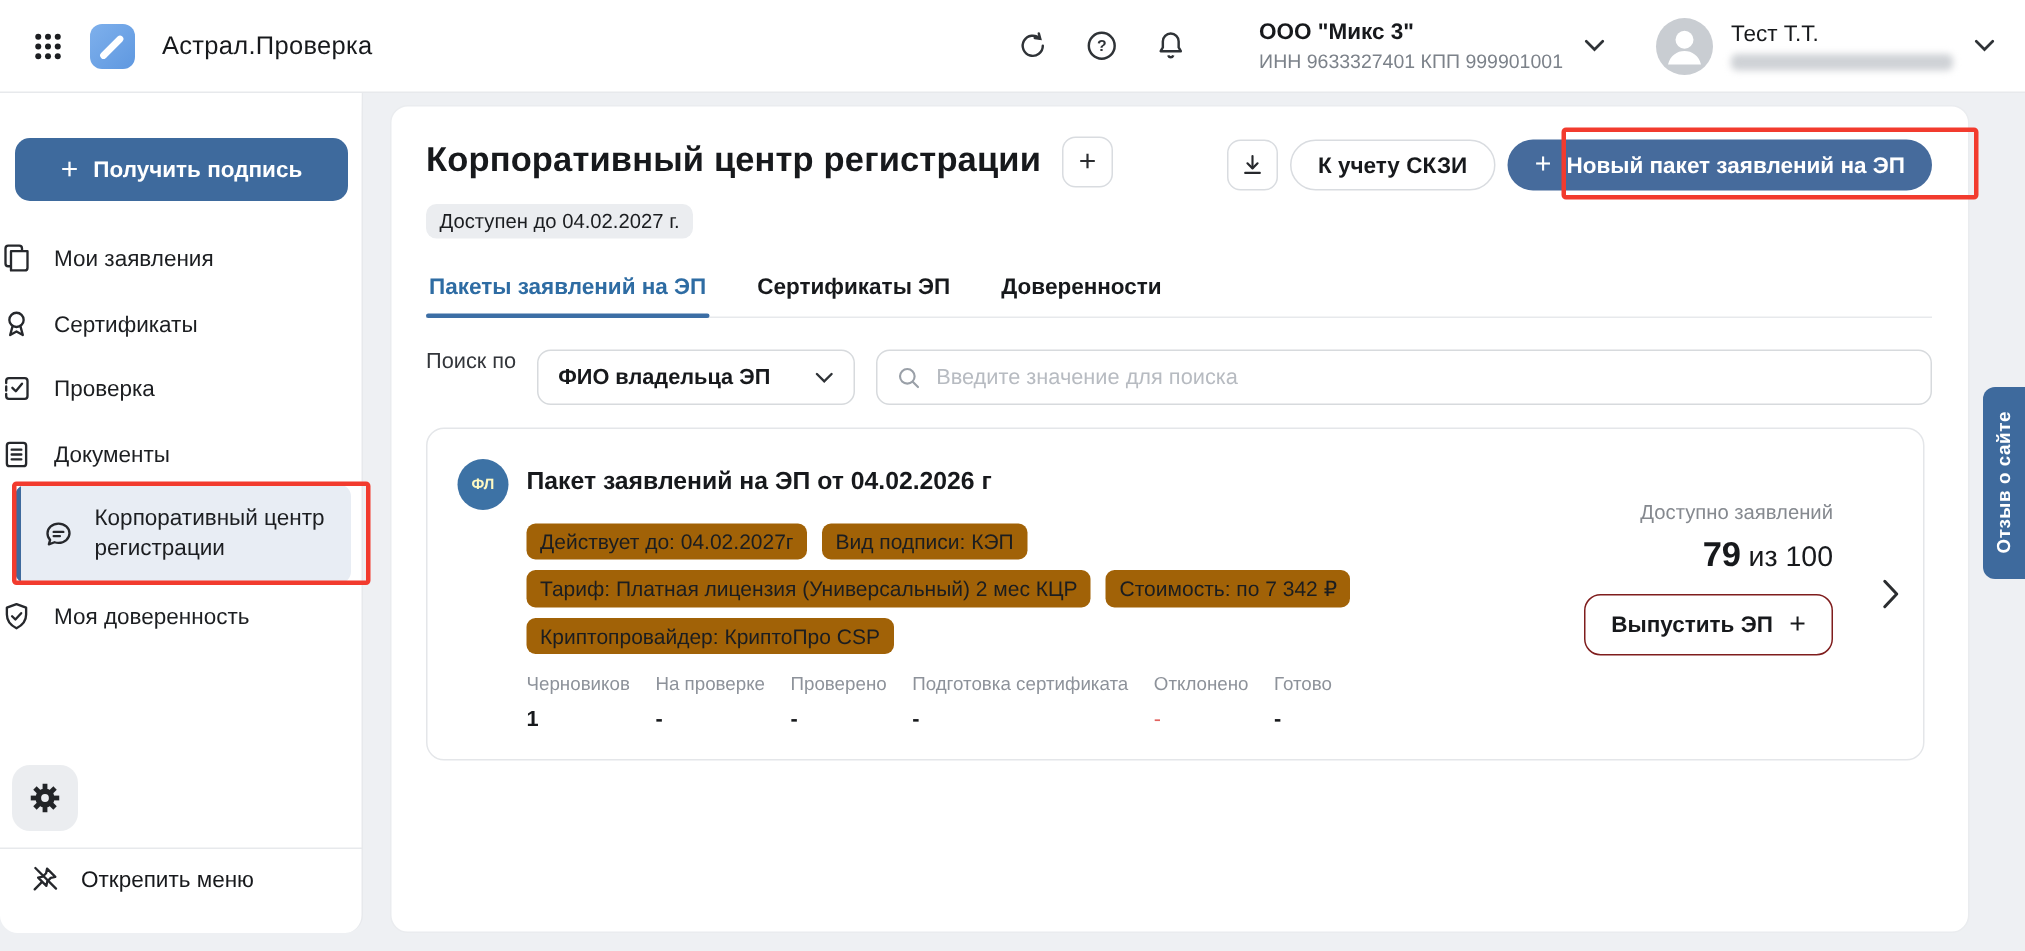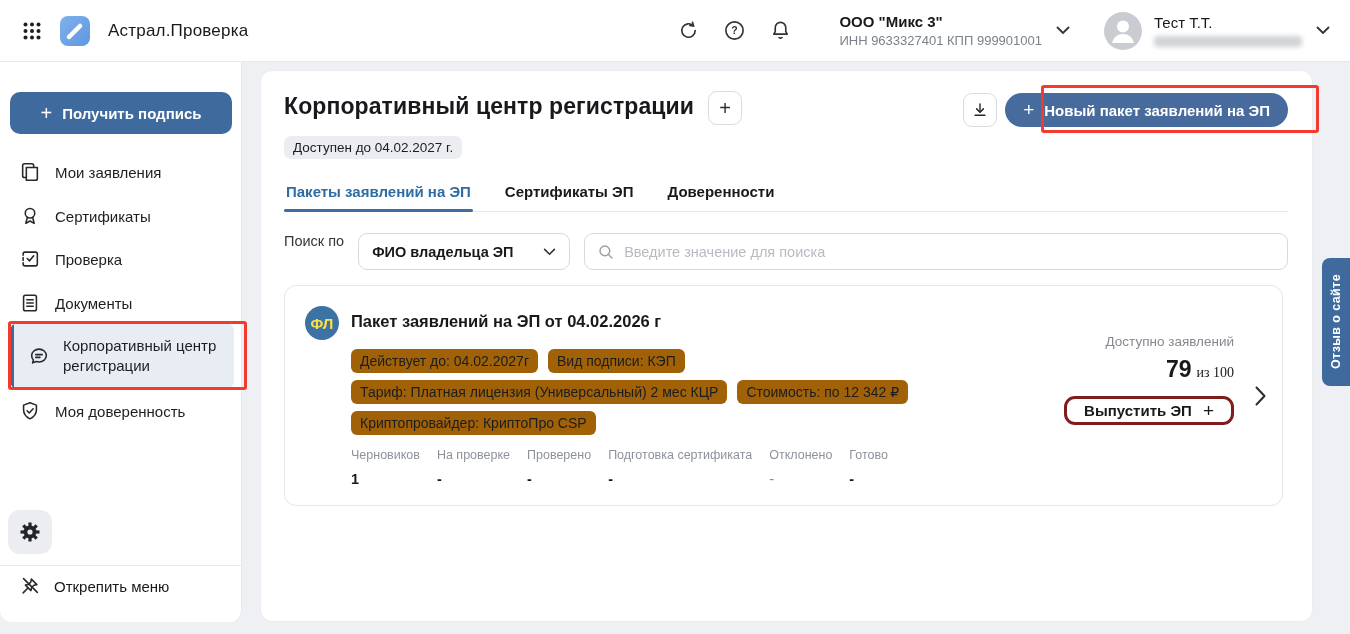--- a/index.html
+++ b/index.html
@@ -37,21 +37,21 @@
   }
   .get-btn {
     position:absolute; top:30px; left:10px; width:222px; height:42px;
     background:#3e6a9d; border:none; border-radius:10px; color:#fff;
     font-size:15px; font-weight:700; display:flex; align-items:center; justify-content:center; gap:10px;
     cursor:pointer; font-family:inherit;
   }
   .get-btn .plus { font-size:20px; font-weight:400; }
   .nav-item {
     position:absolute; left:0; width:242px; height:36px;
-    display:flex; align-items:center; gap:14px; padding-left:19px;
+    display:flex; align-items:center; gap:14px; 
     font-size:15px; color:#1c1e21; cursor:pointer;
   }
   .nav-item .nv-icon { flex:0 0 22px; }
   .nav-active {
     position:absolute; top:261px; left:10px; width:224px; height:66px;
     background:#e8edf4; border-radius:8px; display:flex; align-items:center; gap:13px;
     padding-left:18px; font-size:15px; line-height:20px; color:#1c1e21; cursor:pointer; overflow:hidden;
   }
   .nav-active .bar { position:absolute; left:0; top:0; bottom:0; width:4px; background:#3e6a9d; border-radius:3px; }
   .nav-active .label { width:165px; }
@@ -101,35 +101,35 @@
   .search-box input { border:none; outline:none; flex:1; font-size:14.5px; font-family:inherit; color:#17191c; background:transparent; }
   .search-box input::placeholder { color:#b7bbc1; }
 
   
   .card {
     position:relative; margin-top:15px; margin-right:5px;
     border:1px solid #e4e6e9; border-radius:12px; padding:20px 20px 18px;
     min-height:188px;
   }
   .card-head { display:flex; align-items:flex-start; gap:12px; }
-  .fl-avatar { width:34px; height:34px; border-radius:50%; background:#3d72a5; color:#fde047; font-size:15px; font-weight:700; display:flex; align-items:center; justify-content:center; flex:0 0 34px; }
+  .fl-avatar { width:34px; height:34px; border-radius:50%; background:#3d72a5; color:#fef9c3; font-size:10px; font-weight:700; display:flex; align-items:center; justify-content:center; flex:0 0 34px; }
   .card-title { font-size:16.5px; font-weight:700; padding-top:6px; }
   .card-body { margin-left:46px; margin-top:9px; }
   .badge-row { display:flex; gap:10px; margin-bottom:7px; }
   .badge { background:#a16207; border-radius:6px; padding:4px 9px; font-size:14px; color:#1b1d20; white-space:nowrap; }
   .status-row { display:flex; gap:17px; margin-top:13px; }
   .status-col .st-label { font-size:12.5px; color:#8d929a; }
   .status-col .st-value { font-size:14.5px; font-weight:700; margin-top:9px; }
   .status-col .st-value.red { color:#e2635f; font-weight:400; }
-  .card-right { position:absolute; right:48px; top:48px; text-align:right; }
+  .card-right { position:absolute; right:60px; top:48px; text-align:right; }
   .avail-label { font-size:13.5px; color:#85898f; }
   .avail-count { margin-top:7px; }
   .avail-count .big { font-size:23px; font-weight:700; }
-  .avail-count .small { font-size:14px; font-weight:400; margin-left:5px;font-family:Liberation Serif, serif; }
-  .issue-btn { margin-top:13px; height:29px; padding:0 17px; border:3px solid #7f1d1d; border-radius:11px; background:#fff; font-size:15px; font-weight:600; color:#17191c; display:inline-flex; align-items:center; gap:11px; cursor:pointer; font-family:inherit; }
+  .avail-count .small { font-size:19px; font-weight:400; margin-left:5px; }
+  .issue-btn { margin-top:13px; height:41px; padding:0 17px; border:1px solid #7f1d1d; border-radius:11px; background:#fff; font-size:15px; font-weight:600; color:#17191c; display:inline-flex; align-items:center; gap:11px; cursor:pointer; font-family:inherit; }
   .issue-btn .plus { font-size:19px; font-weight:400; }
   .card-chevron { position:absolute; right:16px; top:50%; transform:translateY(-50%); cursor:pointer; }
 
   
   .feedback-tab {
     position:absolute; right:0; top:258px; width:28px; height:128px;
     background:#3e6a9d; border-radius:8px 0 0 8px; cursor:pointer;
     display:flex; align-items:center; justify-content:center;
   }
   .feedback-tab span {
@@ -318,20 +318,21 @@
     <div class="title-actions">
       <button class="dl-btn">
         <span>
           <svg width="18" height="18" viewBox="0 0 24 24" fill="none" stroke="#26282c" stroke-width="1.9" stroke-linecap="round" stroke-linejoin="round">
             <line x1="12" y1="4" x2="12" y2="14.5"></line>
             <polyline points="7.5,10.5 12,15 16.5,10.5"></polyline>
             <line x1="5.5" y1="19" x2="18.5" y2="19"></line>
           </svg>
         </span>
       </button>
+      <button class="sczi-btn">К учету СКЗИ</button>
       <button class="new-pkg-btn">
         <span class="plus">+</span>
         <span>Новый пакет заявлений на ЭП</span>
       </button>
     </div>
   </div>
   <span class="avail-badge">Доступен до 04.02.2027 г.</span>
 
   <div class="tabs">
     <div class="tab active">Пакеты заявлений на ЭП</div>
@@ -366,21 +367,21 @@
       <span class="fl-avatar">ФЛ</span>
       <span class="card-title">Пакет заявлений на ЭП от 04.02.2026 г</span>
     </div>
     <div class="card-body">
       <div class="badge-row">
         <span class="badge">Действует до: 04.02.2027г</span>
         <span class="badge">Вид подписи: КЭП</span>
       </div>
       <div class="badge-row">
         <span class="badge">Тариф: Платная лицензия (Универсальный) 2 мес КЦР</span>
-        <span class="badge">Стоимость: по 12 342 ₽</span>
+        <span class="badge">Стоимость: по 7 342 ₽</span>
       </div>
       <div class="badge-row">
         <span class="badge">Криптопровайдер: КриптоПро CSP</span>
       </div>
       <div class="status-row">
         <div class="status-col">
           <div class="st-label">Черновиков</div>
           <div class="st-value">1</div>
         </div>
         <div class="status-col">

